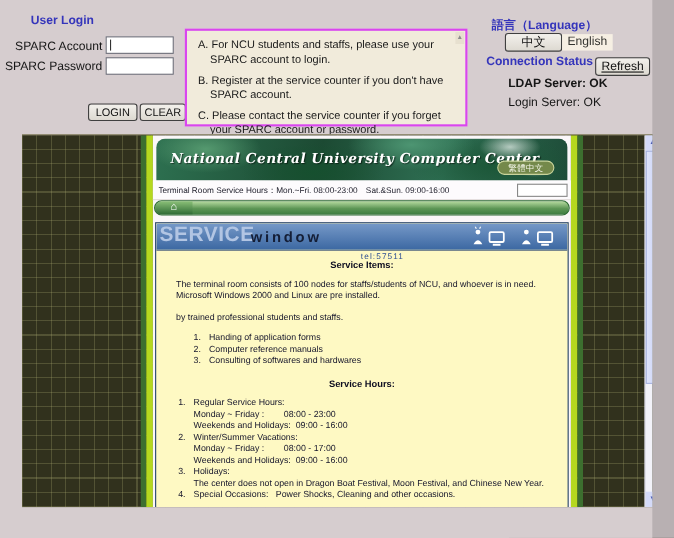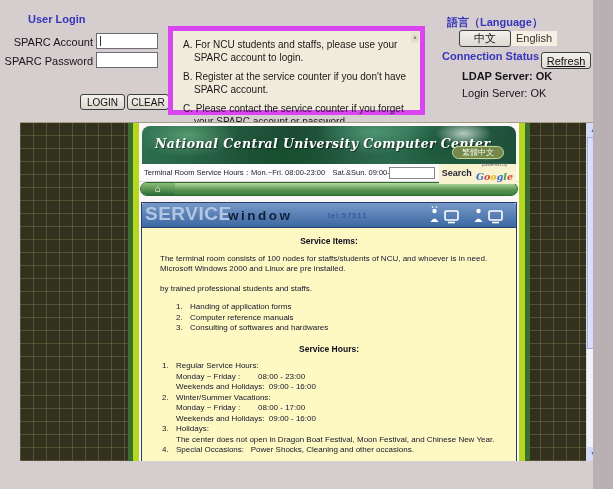--- a/index.html
+++ b/index.html
@@ -6,21 +6,21 @@
   body { background:#b8b0b2; font-family:"Liberation Sans", sans-serif; }
   .page { position:relative; width:593px; height:489px; background:#d6cdcf; overflow:hidden; }
 
   
   .blue-label { position:absolute; color:#3535bb; font-size:11px; font-weight:bold; }
   .form-label { position:absolute; font-size:11px; color:#161616; }
   .text-input { position:absolute; width:62px; height:16px; border:1px solid #6b6b76; background:#fff; font-size:11px; padding:0 2px; }
   .caret { position:absolute; width:1px; height:10px; background:#333; }
   .btn { position:absolute; background:linear-gradient(#f3f1ec,#ddd9d1); border:1px solid #404040; border-radius:3px; font-size:10px; color:#111; text-align:center; font-family:"Liberation Sans",sans-serif; cursor:pointer; }
 
-  .notice-box { position:absolute; left:168px; top:26px; width:257px; height:89px; background:#f1ebdb; border:5px solid #d946ef; padding:8px 12px 4px 10px; font-size:10px; color:#191919; }
+  .notice-box { position:absolute; left:168px; top:26px; width:257px; height:89px; background:#f1ebdb; border:2px solid #d946ef; padding:8px 12px 4px 10px; font-size:10px; color:#191919; }
   .notice-box .item { margin-bottom:7px; padding-left:11px; text-indent:-11px; line-height:1.25; }
   .notice-scroll { position:absolute; right:1px; top:1px; width:8px; height:11px; font-size:6px; color:#8b8b8b; text-align:center; line-height:11px; background:#e7e0cf; }
 
   .flat-lang { position:absolute; left:511px; top:31px; width:46px; height:15px; background:#f6efe3; font-size:11px; color:#33332f; text-align:center; line-height:15px; }
   .status-text { position:absolute; font-size:11px; color:#161616; }
 
   
   .site-frame { position:absolute; left:20px; top:122px; width:579px; height:339px; overflow:hidden;
     background-color:#31311d;
     background-image:
@@ -59,21 +59,21 @@
     background:linear-gradient(#b6dba0, #5d9655 55%, #3e7d41); }
   .nav-home { width:34px; background:linear-gradient(#8abf77,#2f6b35); border-radius:7px 0 0 7px; text-align:center; color:#fff; font-size:10px; line-height:12px; cursor:pointer; }
   .nav-item { flex:1; text-align:center; color:#fff; font-size:8px; font-weight:bold; line-height:13px; cursor:pointer; text-shadow:0 1px 0 rgba(0,0,0,.25);margin-top:20px; }
 
   .gap6 { height:6px; }
 
   .service-box { margin:0 2px; height:262px; border:1px solid #23406e; background:#fef9c3; overflow:hidden; }
   .service-header { height:25px; position:relative; background:linear-gradient(#7699c8,#3c68a2); border-bottom:1px solid #23406e; border-radius:2px 2px 0 0; }
   .svc-big { position:absolute; left:3px; top:0px; font-size:19px; font-weight:bold; color:#b2c5e3; letter-spacing:.5px; }
   .svc-small { position:absolute; left:86px; top:5px; font-size:13.5px; font-weight:bold; color:#141e36; letter-spacing:2.5px; }
-  .svc-tel { position:absolute; left:186px; top:8px; font-size:7.5px; color:#2b4d92; letter-spacing:1px; }
+  .svc-tel { position:absolute; left:186px; top:25px; font-size:7.5px; color:#2b4d92; letter-spacing:1px; }
   .svc-icons { position:absolute; right:6px; top:3px; display:flex; gap:6px; }
 
   .service-content { padding:5px 0 0 0; font-size:8px; color:#14142a; line-height:10.5px; }
   .c-head { text-align:center; font-weight:bold; font-size:8.5px; color:#0d0d20; margin:3px 0 7px 0; }
   .para { margin-left:18px; margin-right:4px; white-space:nowrap; }
   .para-gap { height:9px; }
   .num-list { margin:8px 0 0 34px; }
   .num-list .row { display:flex; }
   .num-list .n { width:14px; }
   .h-row { display:flex; margin-left:20px; }
@@ -129,29 +129,20 @@
       <div class="content-col">
 
         <div class="banner">
           <div class="banner-title">National Central University Computer Center</div>
           <div class="lang-switch">繁體中文</div>
         </div>
 
         <div class="hours-bar">
           <div class="hours-text">Terminal Room Service Hours：Mon.~Fri. 08:00-23:00　Sat.&amp;Sun. 09:00-16:00</div>
           <input class="search-input" type="text" value="" style="">
-          <div class="search-zone">
-            <span class="search-label">Search</span>
-            <span class="google-wrap">
-              <span class="powered-by">powered by</span>
-              <span class="google-logo">
-                <span class="g1">G</span><span class="g2">o</span><span class="g3">o</span><span class="g4">g</span><span class="g5">l</span><span class="g6">e</span>
-              </span>
-            </span>
-          </div>
         </div>
 
         <div class="nav-bar">
           <div class="nav-home"><span>⌂</span></div>
           <div class="nav-item">About NCUCC</div>
           <div class="nav-item">Services</div>
           <div class="nav-item">Download</div>
           <div class="nav-item">FAQ</div>
           <div class="nav-item">Sitemap</div>
         </div>

